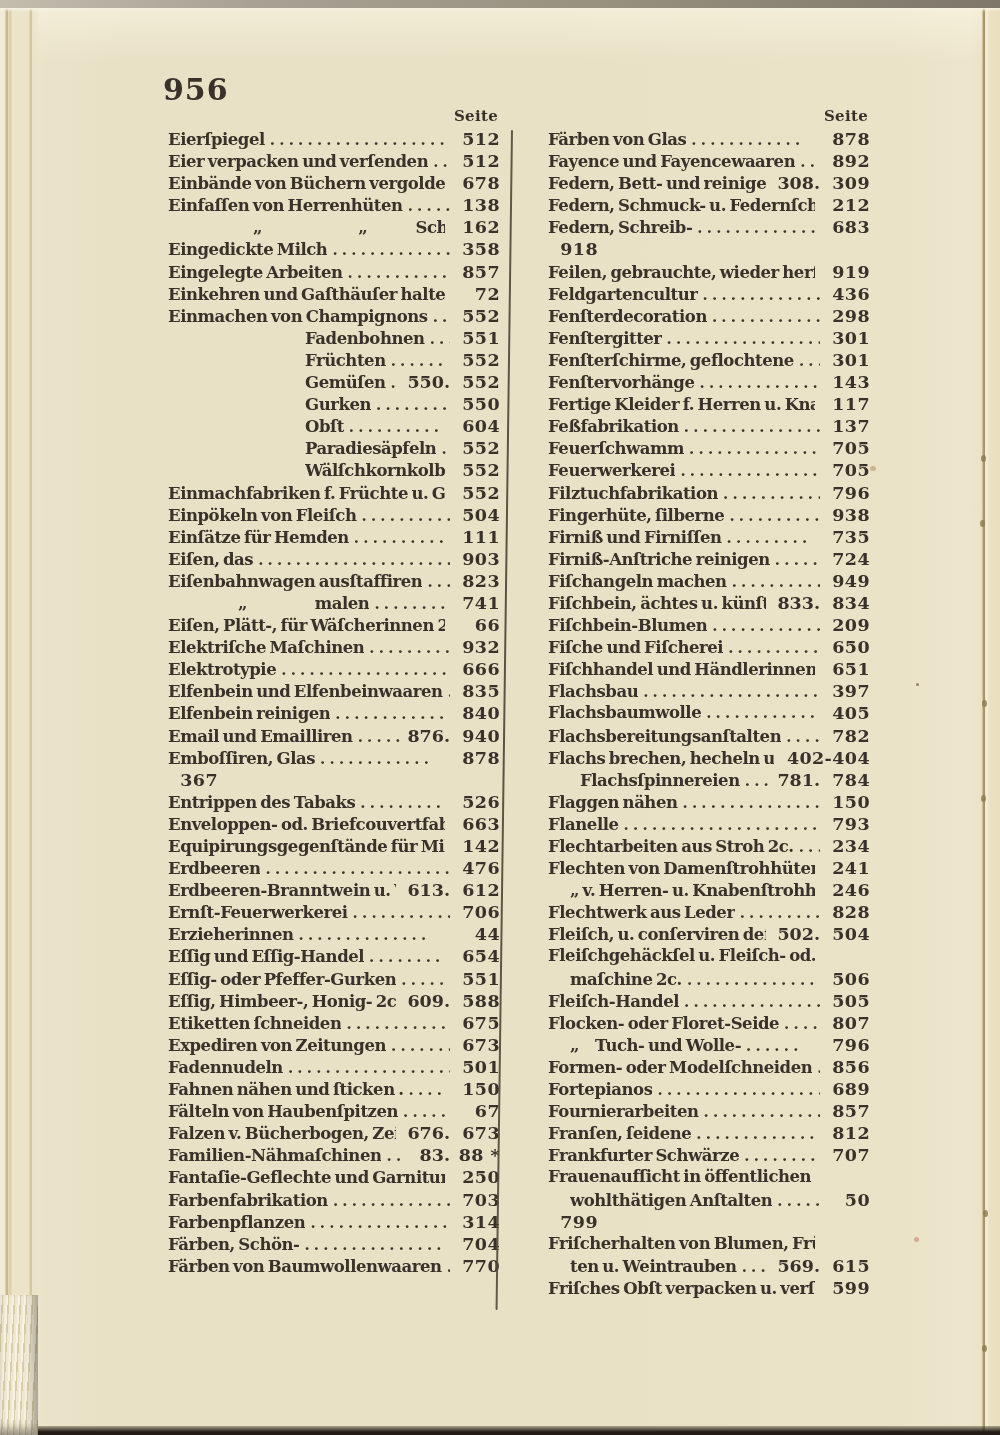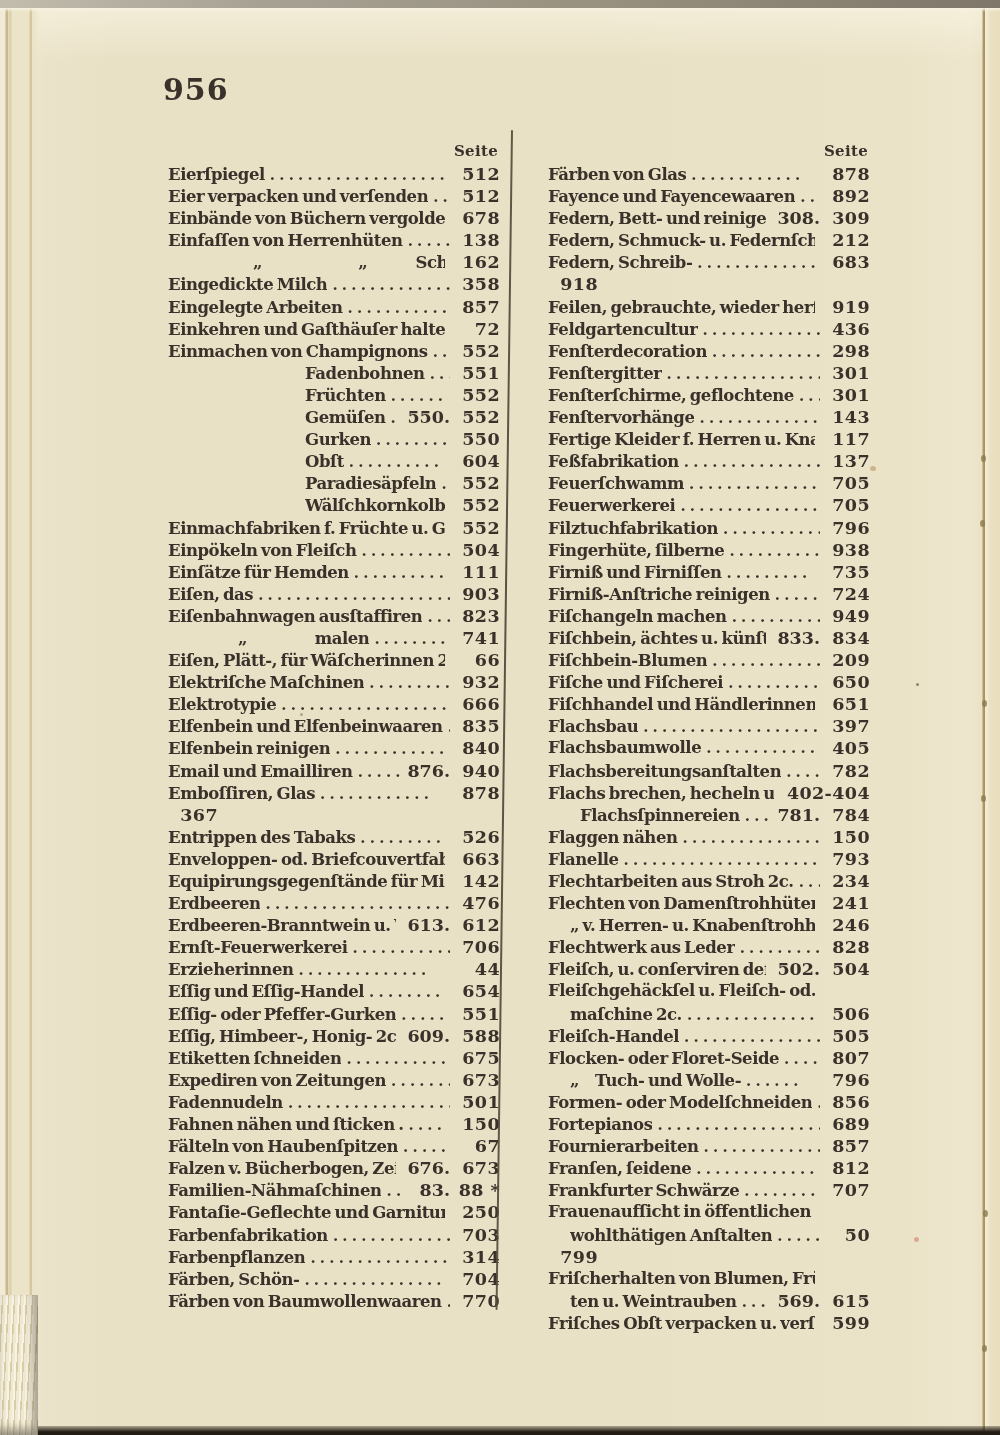--- a/index.html
+++ b/index.html
@@ -32,21 +32,21 @@
     background:repeating-linear-gradient(93deg,#f8f3e2 0 2px,#d9cda8 2px 3.5px,#efe9d4 3.5px 6px);
     box-shadow:inset -4px -6px 8px rgba(40,32,20,0.45);}
   .right-page-edge{position:absolute;left:975px;top:0;width:25px;height:100%;
     background:linear-gradient(90deg, rgba(0,0,0,0) 0 7px, #b09c6c 8px, #a8945f 9.5px, #f1ead5 10.5px, #f1ead5 13px, #ebe1c3 14px, #e8ddbc 25px);}
   .nick{position:absolute;width:5px;height:7px;border-radius:50%;background:#8d7a4d;opacity:.8;}
   .speck{position:absolute;border-radius:50%;}
 
   .page-number{position:absolute;left:163px;top:72px;
     font-size:30px;font-weight:bold;letter-spacing:1px;}
 
-  .col{position:absolute;top:139px;}
+  .col{position:absolute;top:104px;}
   .col-left{left:168px;width:332px;}
   .col-right{left:548px;width:322px;}
   .seite{height:24px;line-height:24px;text-align:right;
     font-size:15px;font-weight:bold;letter-spacing:0.3px;padding-right:2px;}
   .rows{position:relative;}
   .row{display:flex;align-items:baseline;height:22.1px;line-height:22.1px;
     white-space:nowrap;overflow:hidden;}
   .label{flex:0 1 auto;min-width:0;overflow:hidden;
     font-size:16.5px;font-weight:bold;letter-spacing:-0.45px;word-spacing:-1.8px;}
   .leader{flex:1 1 0;min-width:0;overflow:hidden;

